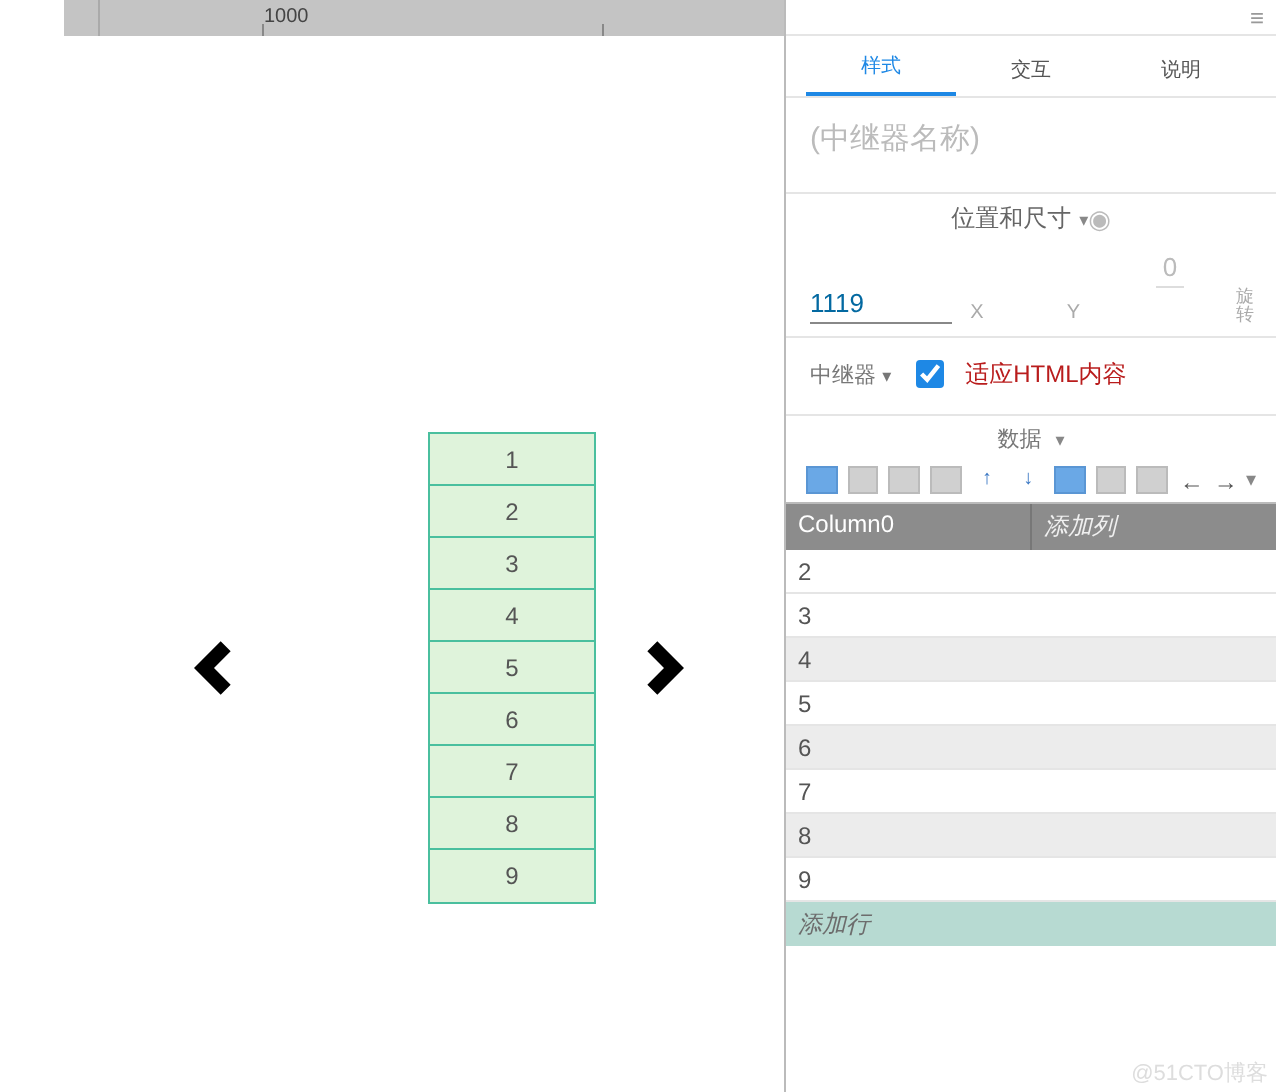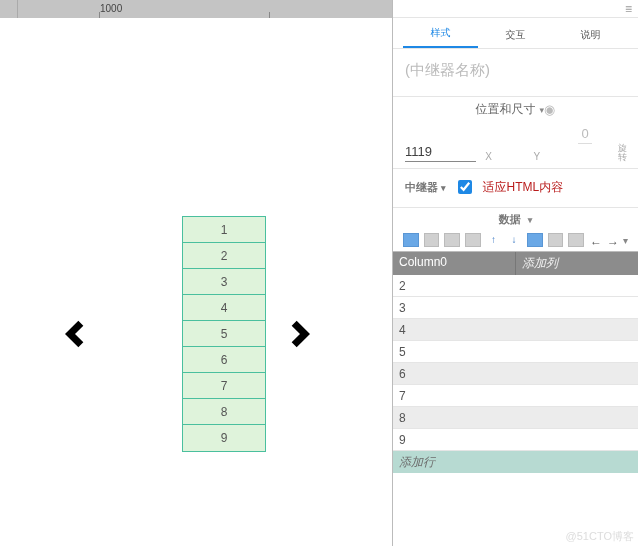--- a/index.html
+++ b/index.html
@@ -1,17 +1,17 @@
 <!DOCTYPE html>
 <html><head>
 <meta charset="utf-8">
 <style>
   * { box-sizing: border-box; font-family: "Helvetica Neue", Arial, "Microsoft YaHei", sans-serif; }
   html,body { margin:0; padding:0; width:638px; height:546px; overflow:hidden; background:#fff; color:#333; }
-  .root { display:flex; width:100%; height:100%; }
+  .root { display:flex; width:100%; height:100%;padding-left:32px; }
 
   
   .canvas-wrap { flex:1; display:flex; flex-direction:column; border-right:1px solid #bbb; }
   .ruler-bar { height:18px; background:#c4c4c4; position:relative; font-size:9px; color:#555; overflow:hidden; }
   .ruler-corner { position:absolute; top:0; left:0; width:18px; height:18px; background:#c4c4c4; border-right:1px solid #aaa; }
   .ruler-mark { position:absolute; top:3px; font-size:10px; color:#444; }
   .ruler-tick { position:absolute; bottom:0; width:1px; background:#888; }
   .canvas-inner { flex:1; position:relative; background:#fff; }
   .stage { position:absolute; left:0; right:0; top:0; bottom:0; }
 
@@ -34,30 +34,30 @@
   .hr { height:1px; background:#e5e5e5; }
 
   .namebox { padding:10px 12px 16px; color:#aaa; font-size:15px; }
 
   .section-head { display:flex; align-items:center; justify-content:center; padding:4px 12px 6px; font-size:12px; color:#666; }
   .section-head .chev { font-size:9px; margin-left:4px; color:#888;}
   .eye { color:#bbb; font-size:13px; }
 
   .pos-grid { display:grid; grid-template-columns: 1fr 14px 1fr 14px 28px; gap:6px; align-items:end; padding:0 12px 6px;}
   .pos-grid2 { display:grid; grid-template-columns: 1fr 14px 14px 1fr 14px; gap:6px; align-items:end; padding:2px 12px 10px;}
-  .numfield { border:none; border-bottom:1px solid #888; font-size:13px; padding:2px 0; width:100%; background:transparent; color:#404040;}
+  .numfield { border:none; border-bottom:1px solid #888; font-size:13px; padding:2px 0; width:100%; background:transparent; color:#0369a1;}
   .numfield::placeholder{color:#bbb;}
   .numfield[disabled]{ color:#bbb; border-bottom-color:#ddd;}
   .unit { font-size:10px; color:#aaa; text-align:center; }
   .unit.small{ font-size:9px;margin-left:40px;}
   .rot-col { font-size:10px; color:#ccc; text-align:center; line-height:1; }
 
   .row-check { display:flex; align-items:center; gap:8px; padding:8px 12px 10px; }
   .row-check input { accent-color:#1e88e5; width:14px; height:14px;}
-  .mini-label { font-size:11px; color:#777;font-weight:bold; }
+  .mini-label { font-size:11px; color:#777; }
 
   .toolbar { display:flex; align-items:center; gap:5px; padding:4px 10px; flex-wrap:nowrap; }
   .tbtn { width:16px; height:14px; background:#d0d0d0; border:1px solid #bbb; cursor:pointer; }
   .tbtn.blue { background:#6aa8e6; border-color:#5a96d4;}
   .tbtn.arrowup::after{content:'↑'; font-size:10px; color:#3b78c4; display:block; text-align:center; line-height:12px;}
   .tbtn.arrowdn::after{content:'↓'; font-size:10px; color:#3b78c4; display:block; text-align:center; line-height:12px;}
   .tbtn.plain{ background:#fff; border-color:#fff;}
   .toolbar .caret { font-size:10px; color:#888; margin-left:auto;}
 
   .data-grid { border-top:1px solid #bbb; }

